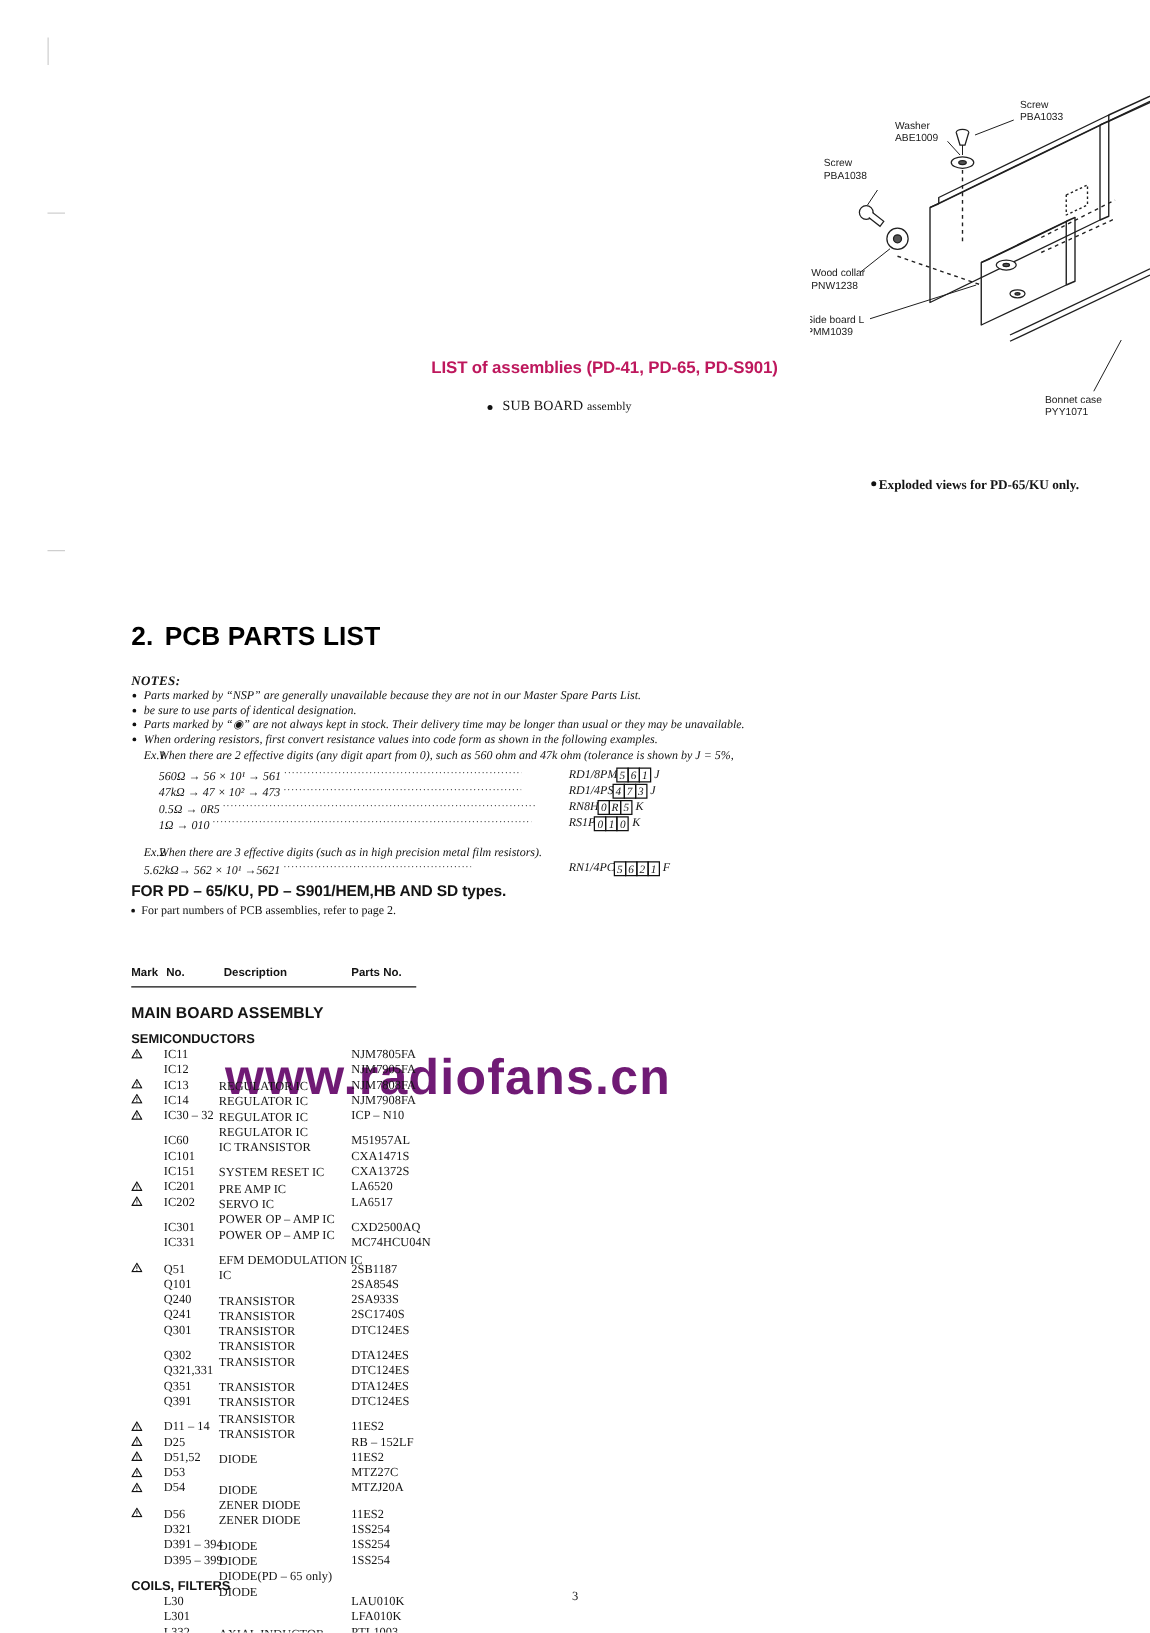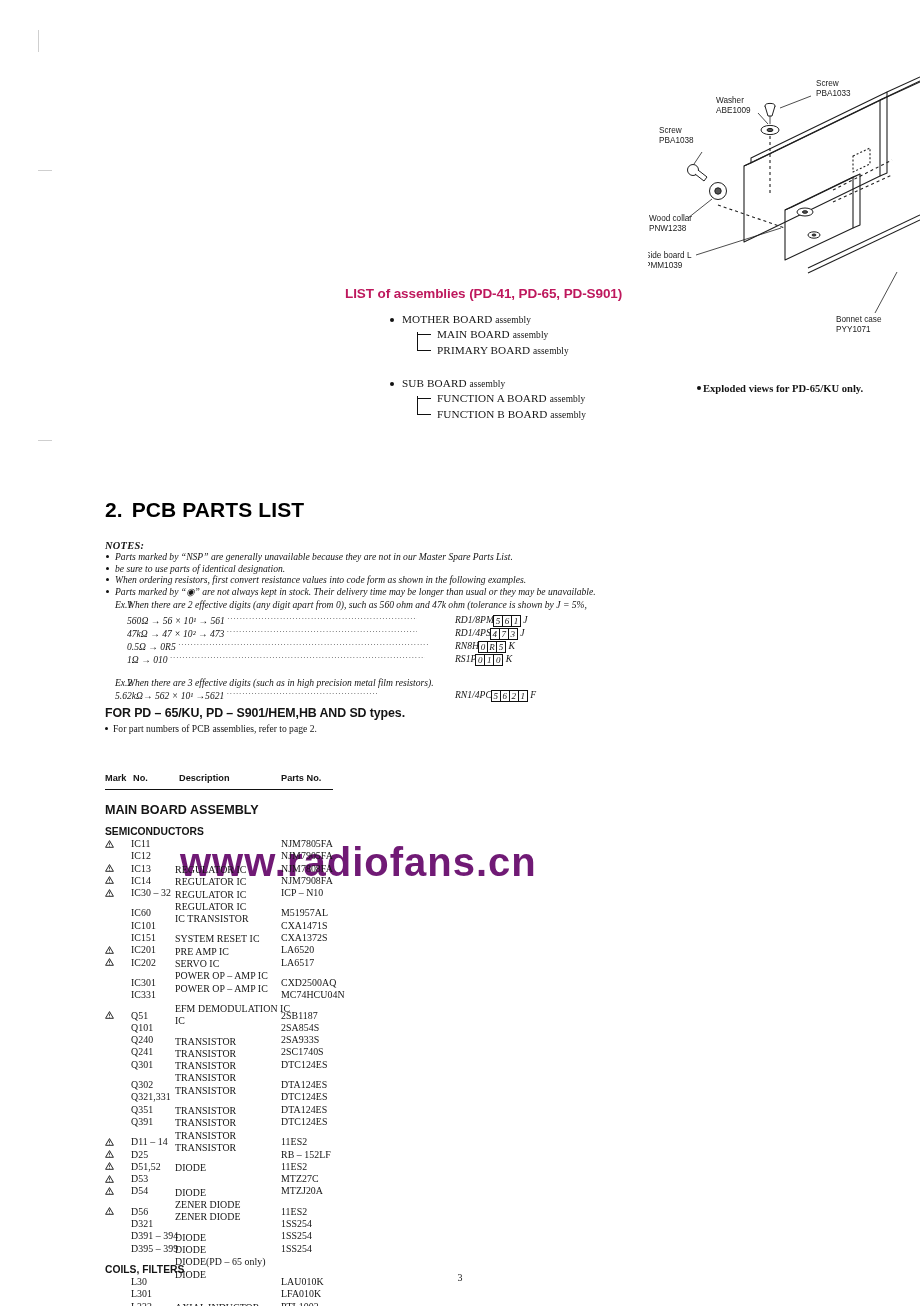--- a/index.html
+++ b/index.html
@@ -344,54 +344,26 @@
     <text class="cal-label" x="-3" y="208">PMM1039</text>
 
     <text class="cal-label" x="188" y="262">Bonnet case</text>
     <text class="cal-label" x="188" y="272">PYY1071</text>
   </svg>
 </div>
 
 <div class="abs" id="assemblies-block">
   <div id="assemblies-title">LIST of assemblies (PD-41, PD-65, PD-S901)</div>
 
-  <div class="asm-group">
-    <div class="asm-head">
-      <span class="bullet"></span><span>MOTHER BOARD</span>
-      <span class="smallcap">assembly</span>
-    </div>
-    <div class="asm-sub-wrap">
-      <div class="vrule"></div>
-      <div class="asm-sub">
-        <span class="tick"></span><span>MAIN BOARD</span>
-        <span class="smallcap">assembly</span>
-      </div>
-      <div class="asm-sub">
-        <span class="tick"></span><span>PRIMARY BOARD</span>
-        <span class="smallcap">assembly</span>
-      </div>
-    </div>
-  </div>
 
   <div class="asm-group" style="margin-top:18px;">
     <div class="asm-head">
       <span class="bullet"></span><span>SUB BOARD</span>
       <span class="smallcap">assembly</span>
     </div>
-    <div class="asm-sub-wrap">
-      <div class="vrule"></div>
-      <div class="asm-sub">
-        <span class="tick"></span><span>FUNCTION A BOARD</span>
-        <span class="smallcap">assembly</span>
-      </div>
-      <div class="asm-sub">
-        <span class="tick"></span><span>FUNCTION B BOARD</span>
-        <span class="smallcap">assembly</span>
-      </div>
-    </div>
   </div>
 </div>
 
 <div class="abs" id="exploded-note">
   <span class="dot"></span><span>Exploded views for PD-65/KU only.</span>
 </div>
 
 <div class="abs" id="section-heading">
   <span class="num">2.</span><span>PCB PARTS LIST</span>
 </div>
@@ -402,24 +374,24 @@
   <div class="note-line">
     <span class="bullet"></span><span>Parts marked by “NSP” are generally unavailable because they are not in our Master Spare Parts List.</span>
   </div>
   <div class="note-line">
     <span class="bullet"></span>
   </div>
   <div class="note-line note-cont" style="padding-left:10px;">
     <span>be sure to use parts of identical designation.</span>
   </div>
   <div class="note-line">
+    <span class="bullet"></span><span>Parts marked by “◉” are not always kept in stock. Their delivery time may be longer than usual or they may be unavailable.</span>
+  </div>
+  <div class="note-line">
     <span class="bullet"></span><span>When ordering resistors, first convert resistance values into code form as shown in the following examples.</span>
-  </div>
-  <div class="note-line">
-    <span class="bullet"></span><span>Parts marked by “◉” are not always kept in stock. Their delivery time may be longer than usual or they may be unavailable.</span>
   </div>
 
   <div class="ex-head" style="margin-top:2px;">
     <span class="exlab">Ex.1</span><span>When there are 2 effective digits (any digit apart from 0), such as 560 ohm and 47k ohm (tolerance is shown by J = 5%,</span>
   </div>
 
   <div class="code-row" style="margin-top:3px;">
     <span class="code-left">560Ω  →  56 × 10¹  →   561</span>
     <span class="code-dots" style="width:190px;">·······························································</span>
     <span class="code-right">

